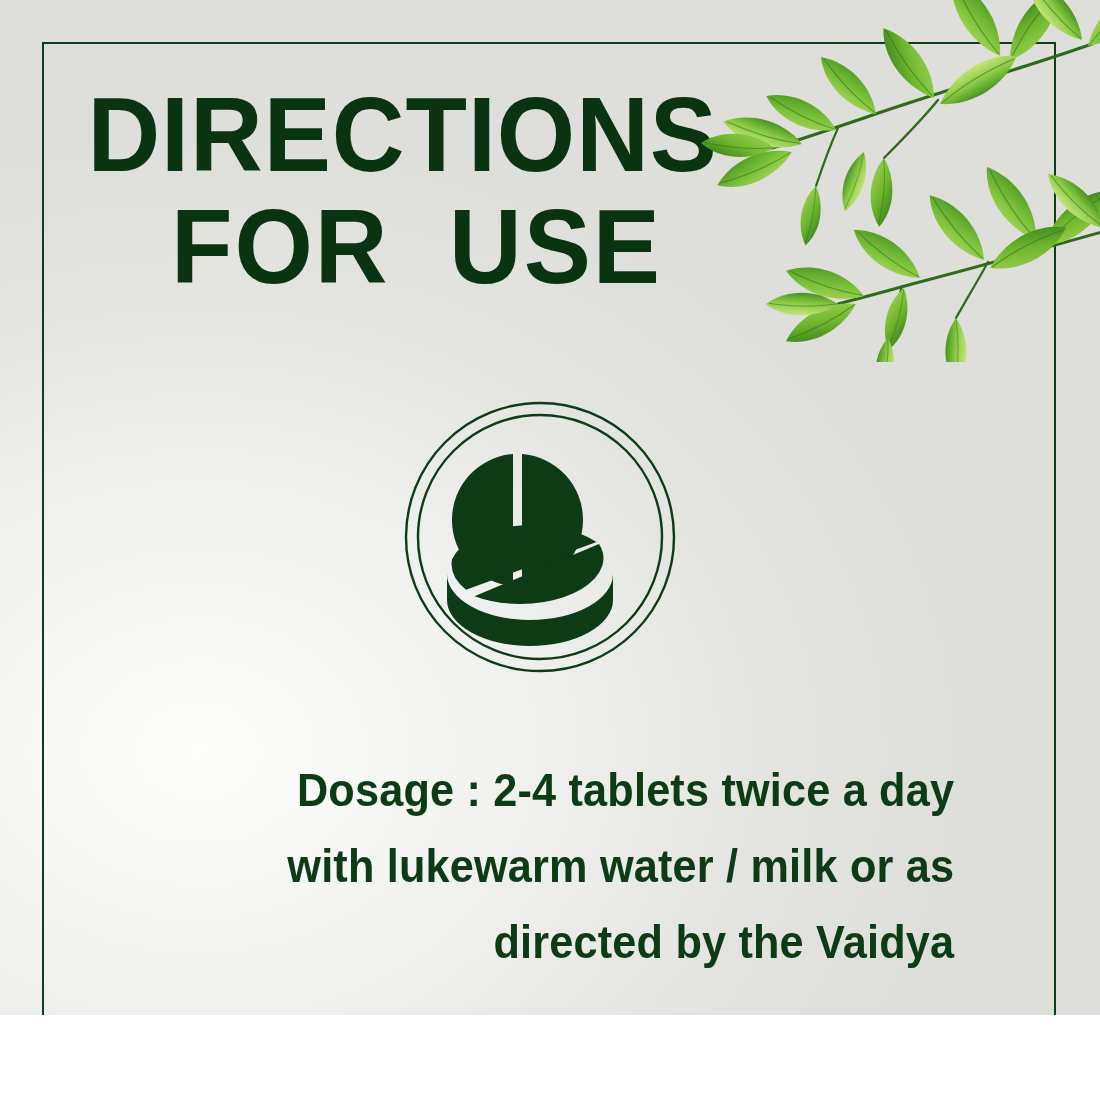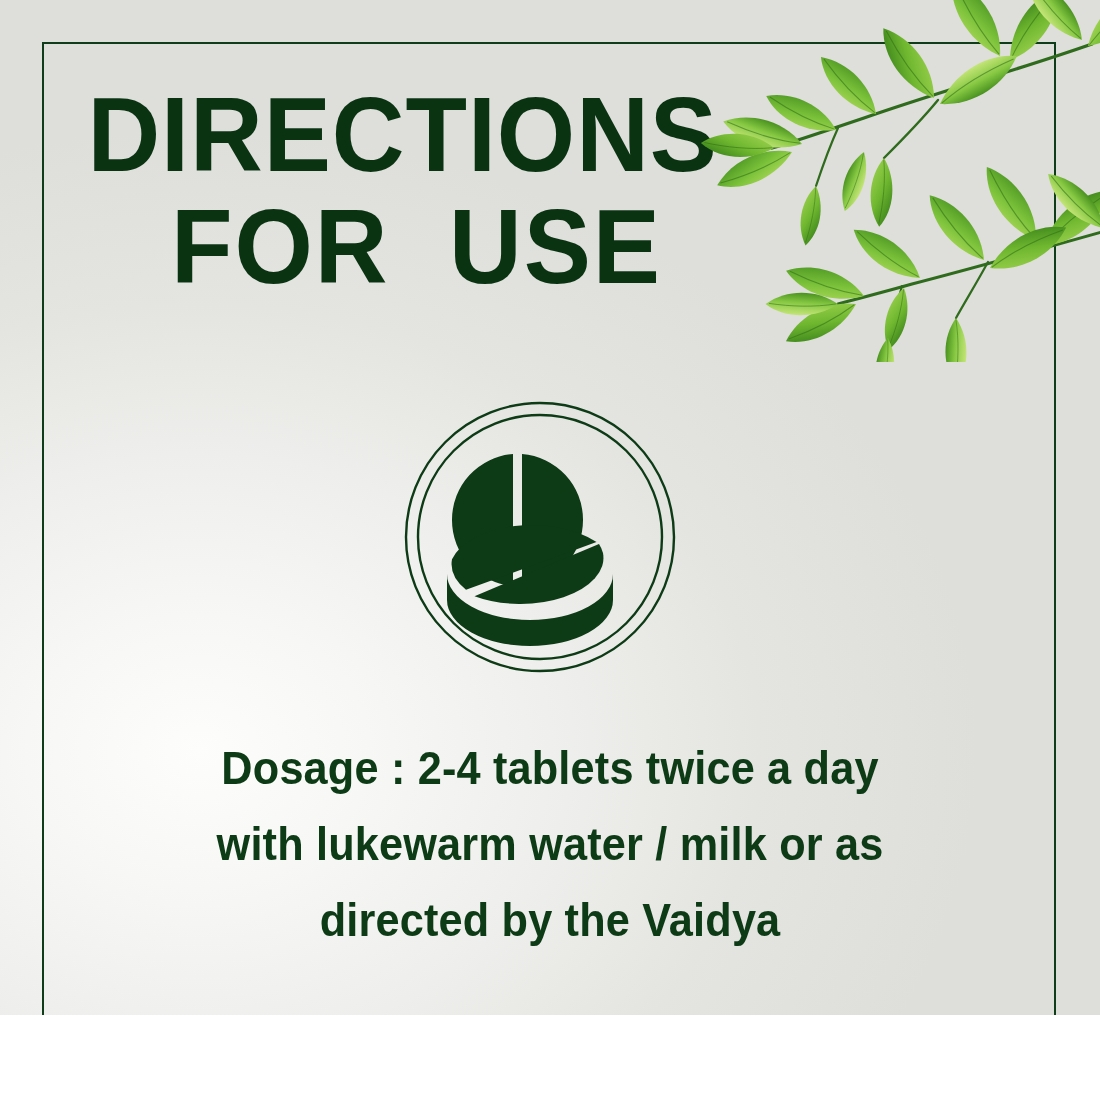--- a/index.html
+++ b/index.html
@@ -67,23 +67,23 @@
     width: 280px;
     height: 280px;
     z-index: 3;
   }
   #icon-wrap svg { display: block; }
 
   
   #dosage-block {
     position: absolute;
     left: 120px;
-    top: 730px;
+    top: 752px;
     width: 860px;
-    text-align: center;
+    text-align: right;
     z-index: 4;
   }
   .dosage-line {
     color: #0d3b16;
     font-family: "Liberation Sans", sans-serif;
     font-weight: bold;
     font-size: 46px;
     line-height: 76px;
     letter-spacing: 0.2px;
     white-space: nowrap;

